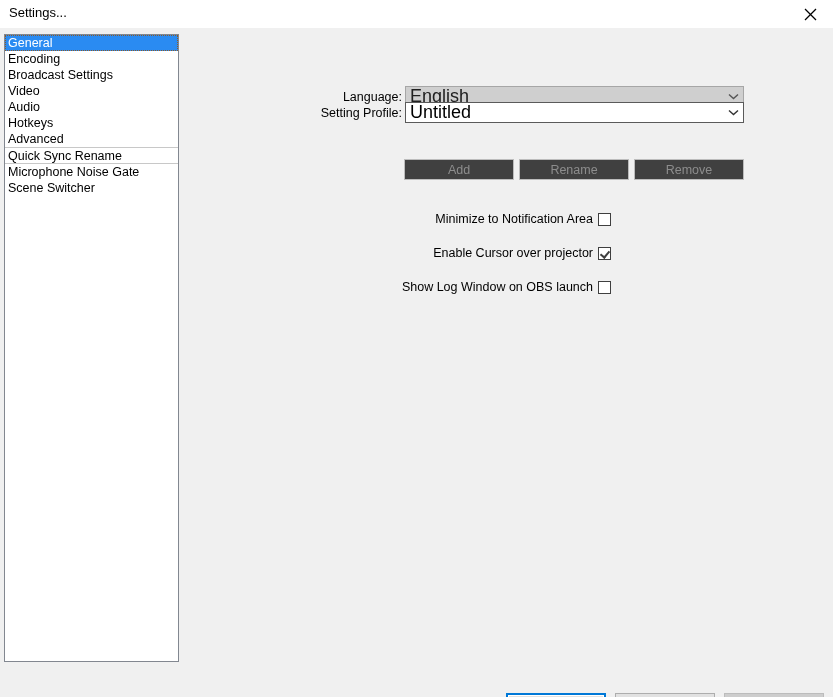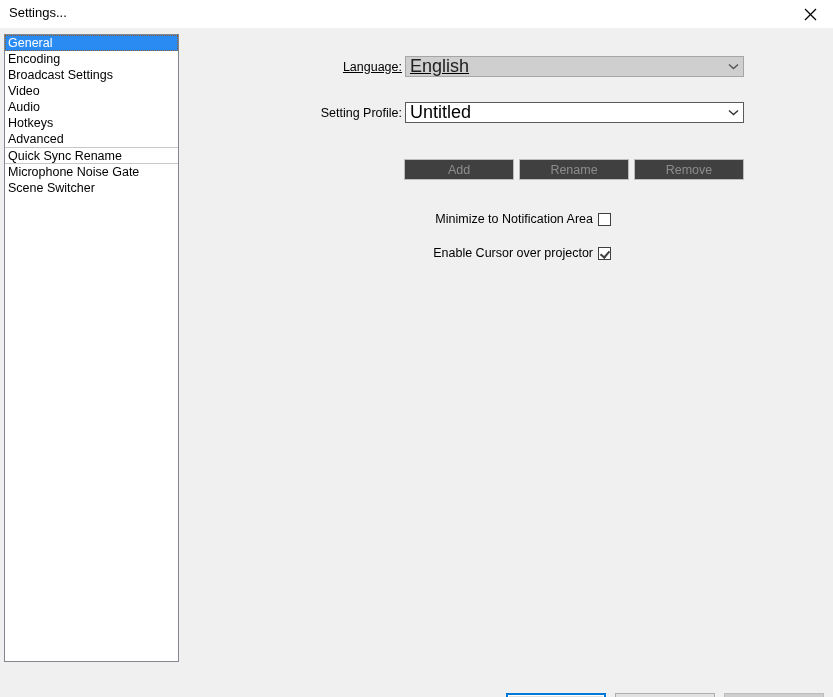--- a/index.html
+++ b/index.html
@@ -292,21 +292,21 @@
     <div class="side-item">
       <span>Microphone Noise Gate</span>
     </div>
     <div class="side-item">
       <span>Scene Switcher</span>
     </div>
   </div>
 
   <div id="form">
 
-    <div class="field-row" style="left:0px; top:28px; width:559px;text-decoration:underline;">
+    <div class="field-row" style="left:0px; top:58px; width:559px;">
       <div class="field-label" style="width:217px;">Language:</div>
       <div class="combo disabled" style="width:339px;">
         <span class="combo-value">English</span>
         <span class="arrow">
           <svg width="11" height="7" viewBox="0 0 11 7">
             <polyline points="1,1.5 5.5,5.5 10,1.5" fill="none" stroke="#555555" stroke-width="1.4"></polyline>
           </svg>
         </span>
       </div>
     </div>
@@ -333,20 +333,24 @@
     <div class="cb-row" style="left:0px; top:184px; width:426px;">
       <span class="cb-label">Minimize to Notification Area</span>
       <span class="cb-box"></span>
     </div>
 
     <div class="cb-row" style="left:0px; top:218px; width:426px;">
       <span class="cb-label">Enable Cursor over projector</span>
       <span class="cb-box checked"></span>
     </div>
 
+    <div class="cb-row" style="left:0px; top:252px; width:426px;">
+      <span class="cb-label">Show Log Window on OBS launch</span>
+      <span class="cb-box"></span>
+    </div>
 
   </div>
 
   <div class="dlg-btn" id="ok-button">OK</div>
   <div class="dlg-btn" id="cancel-button">Cancel</div>
   <div class="dlg-btn" id="apply-button">Apply</div>
 
 </div>
 
 </body></html>

